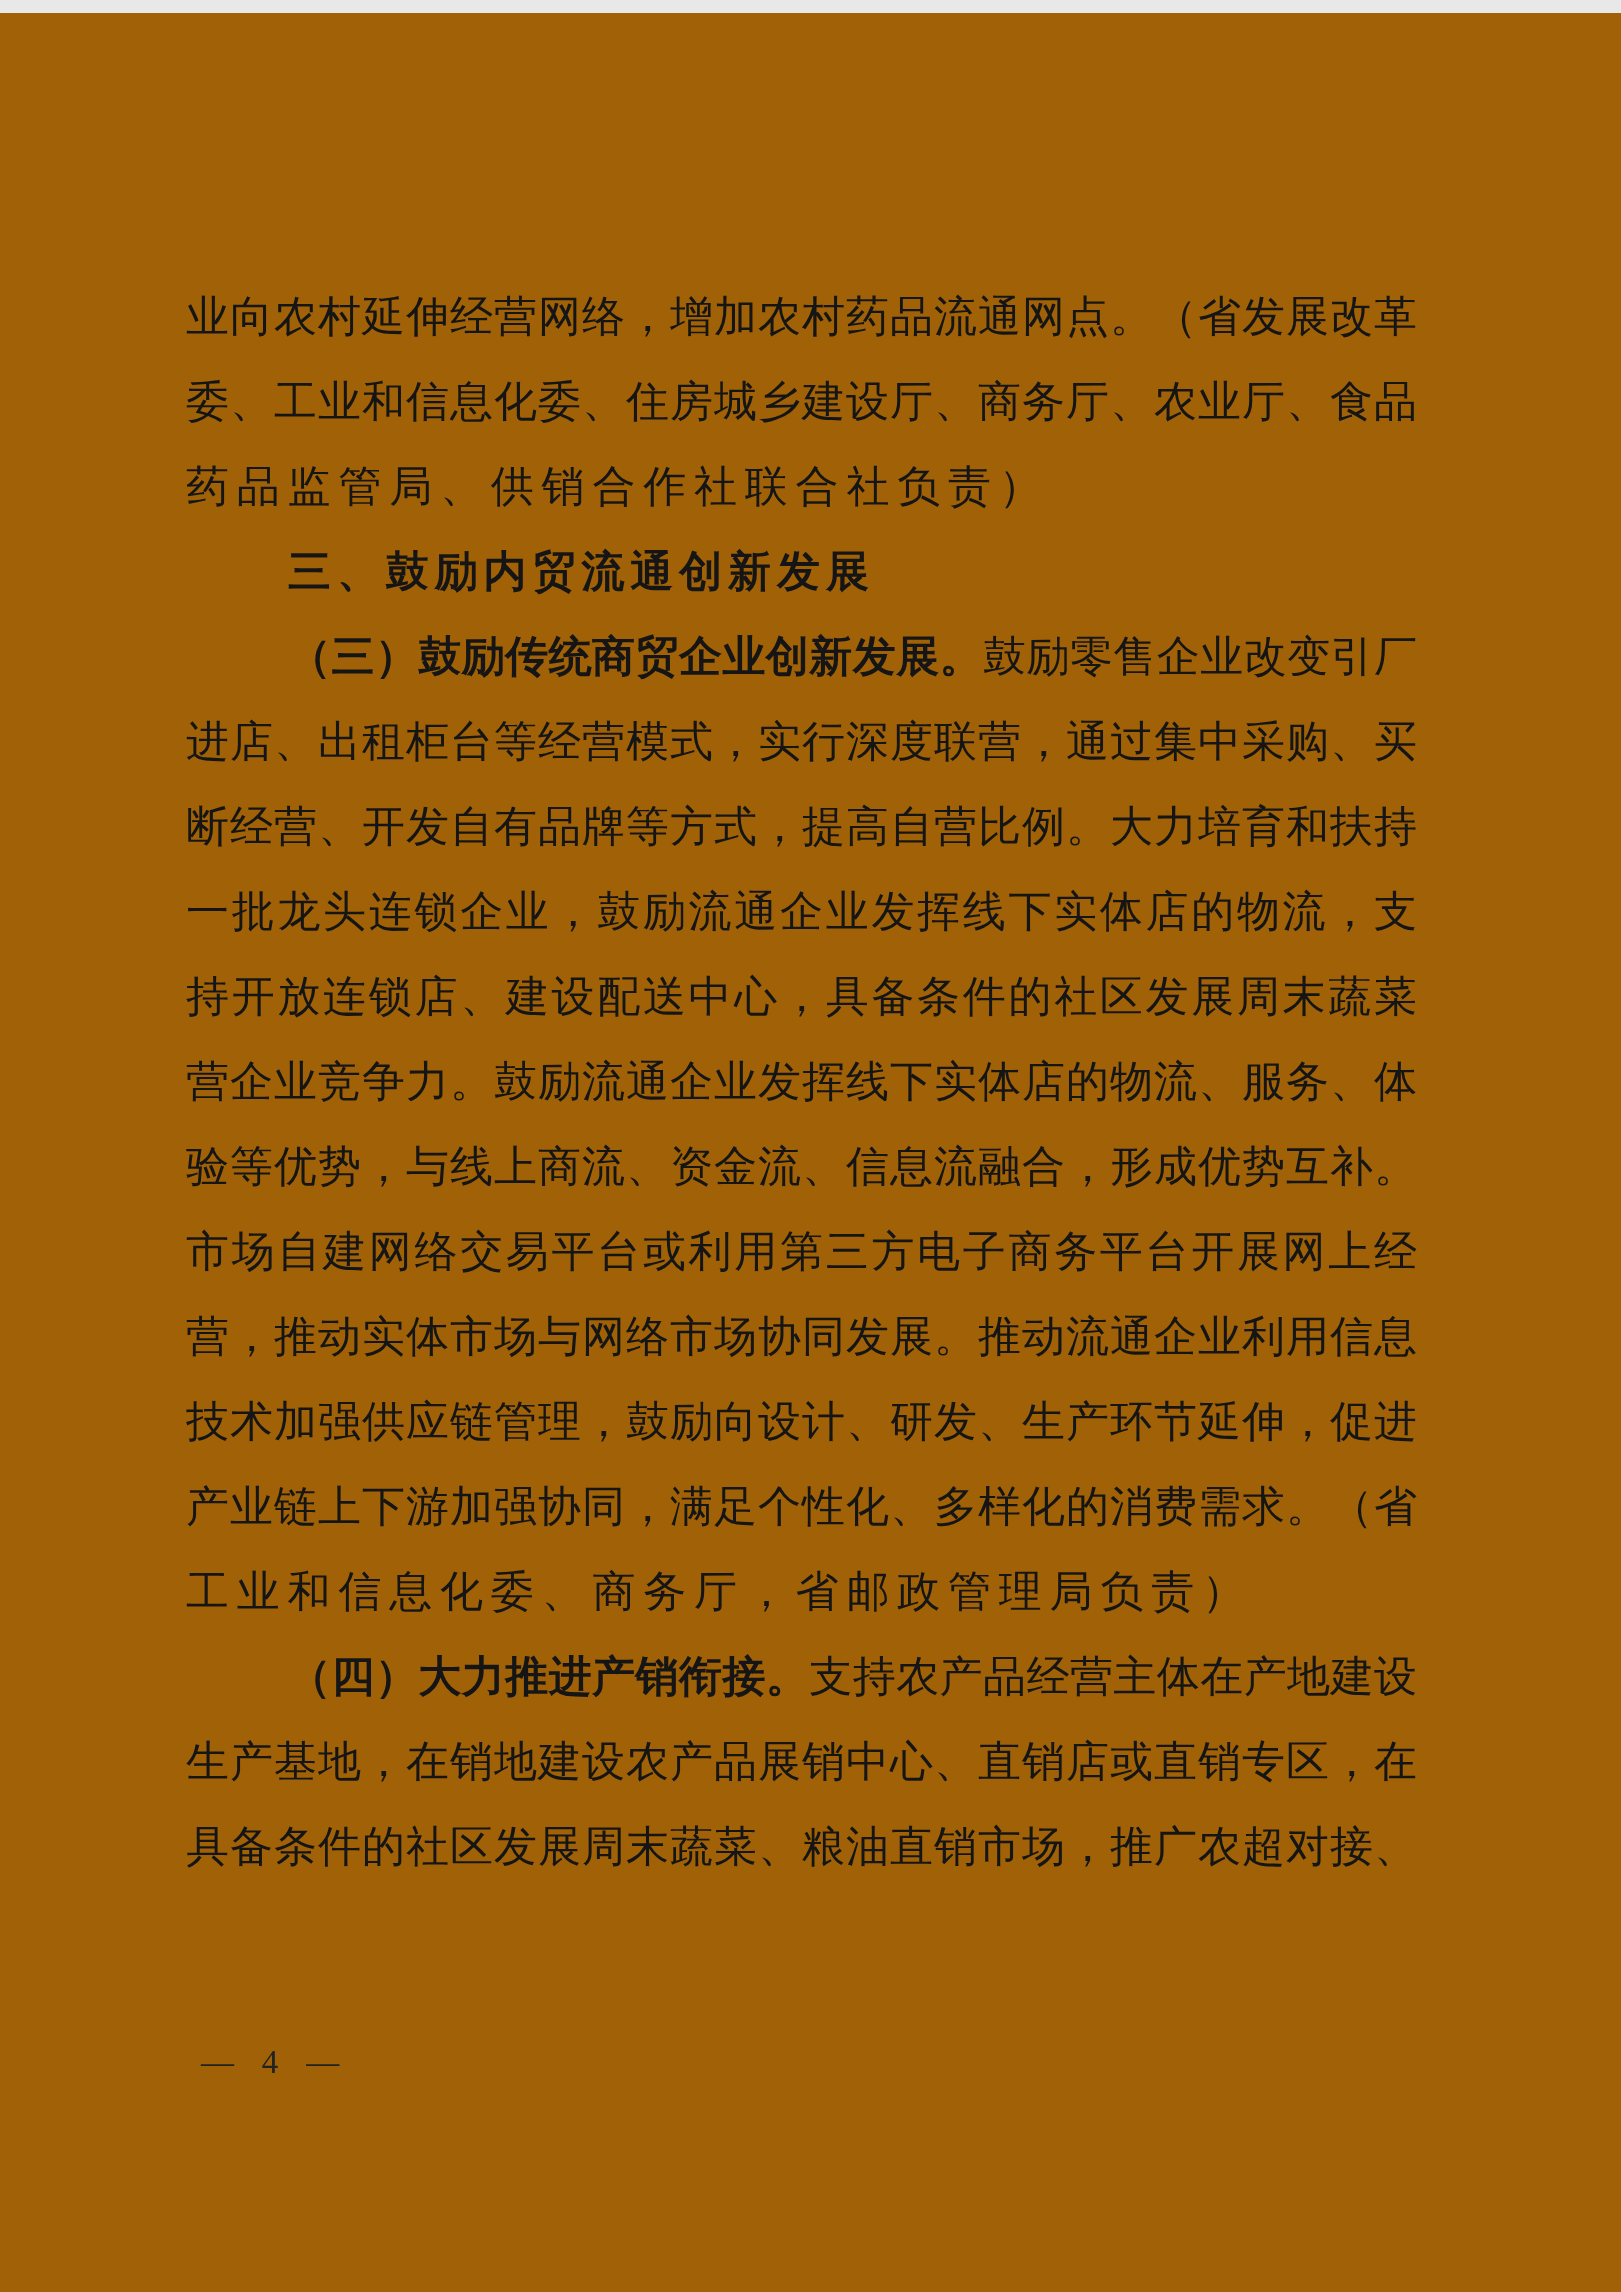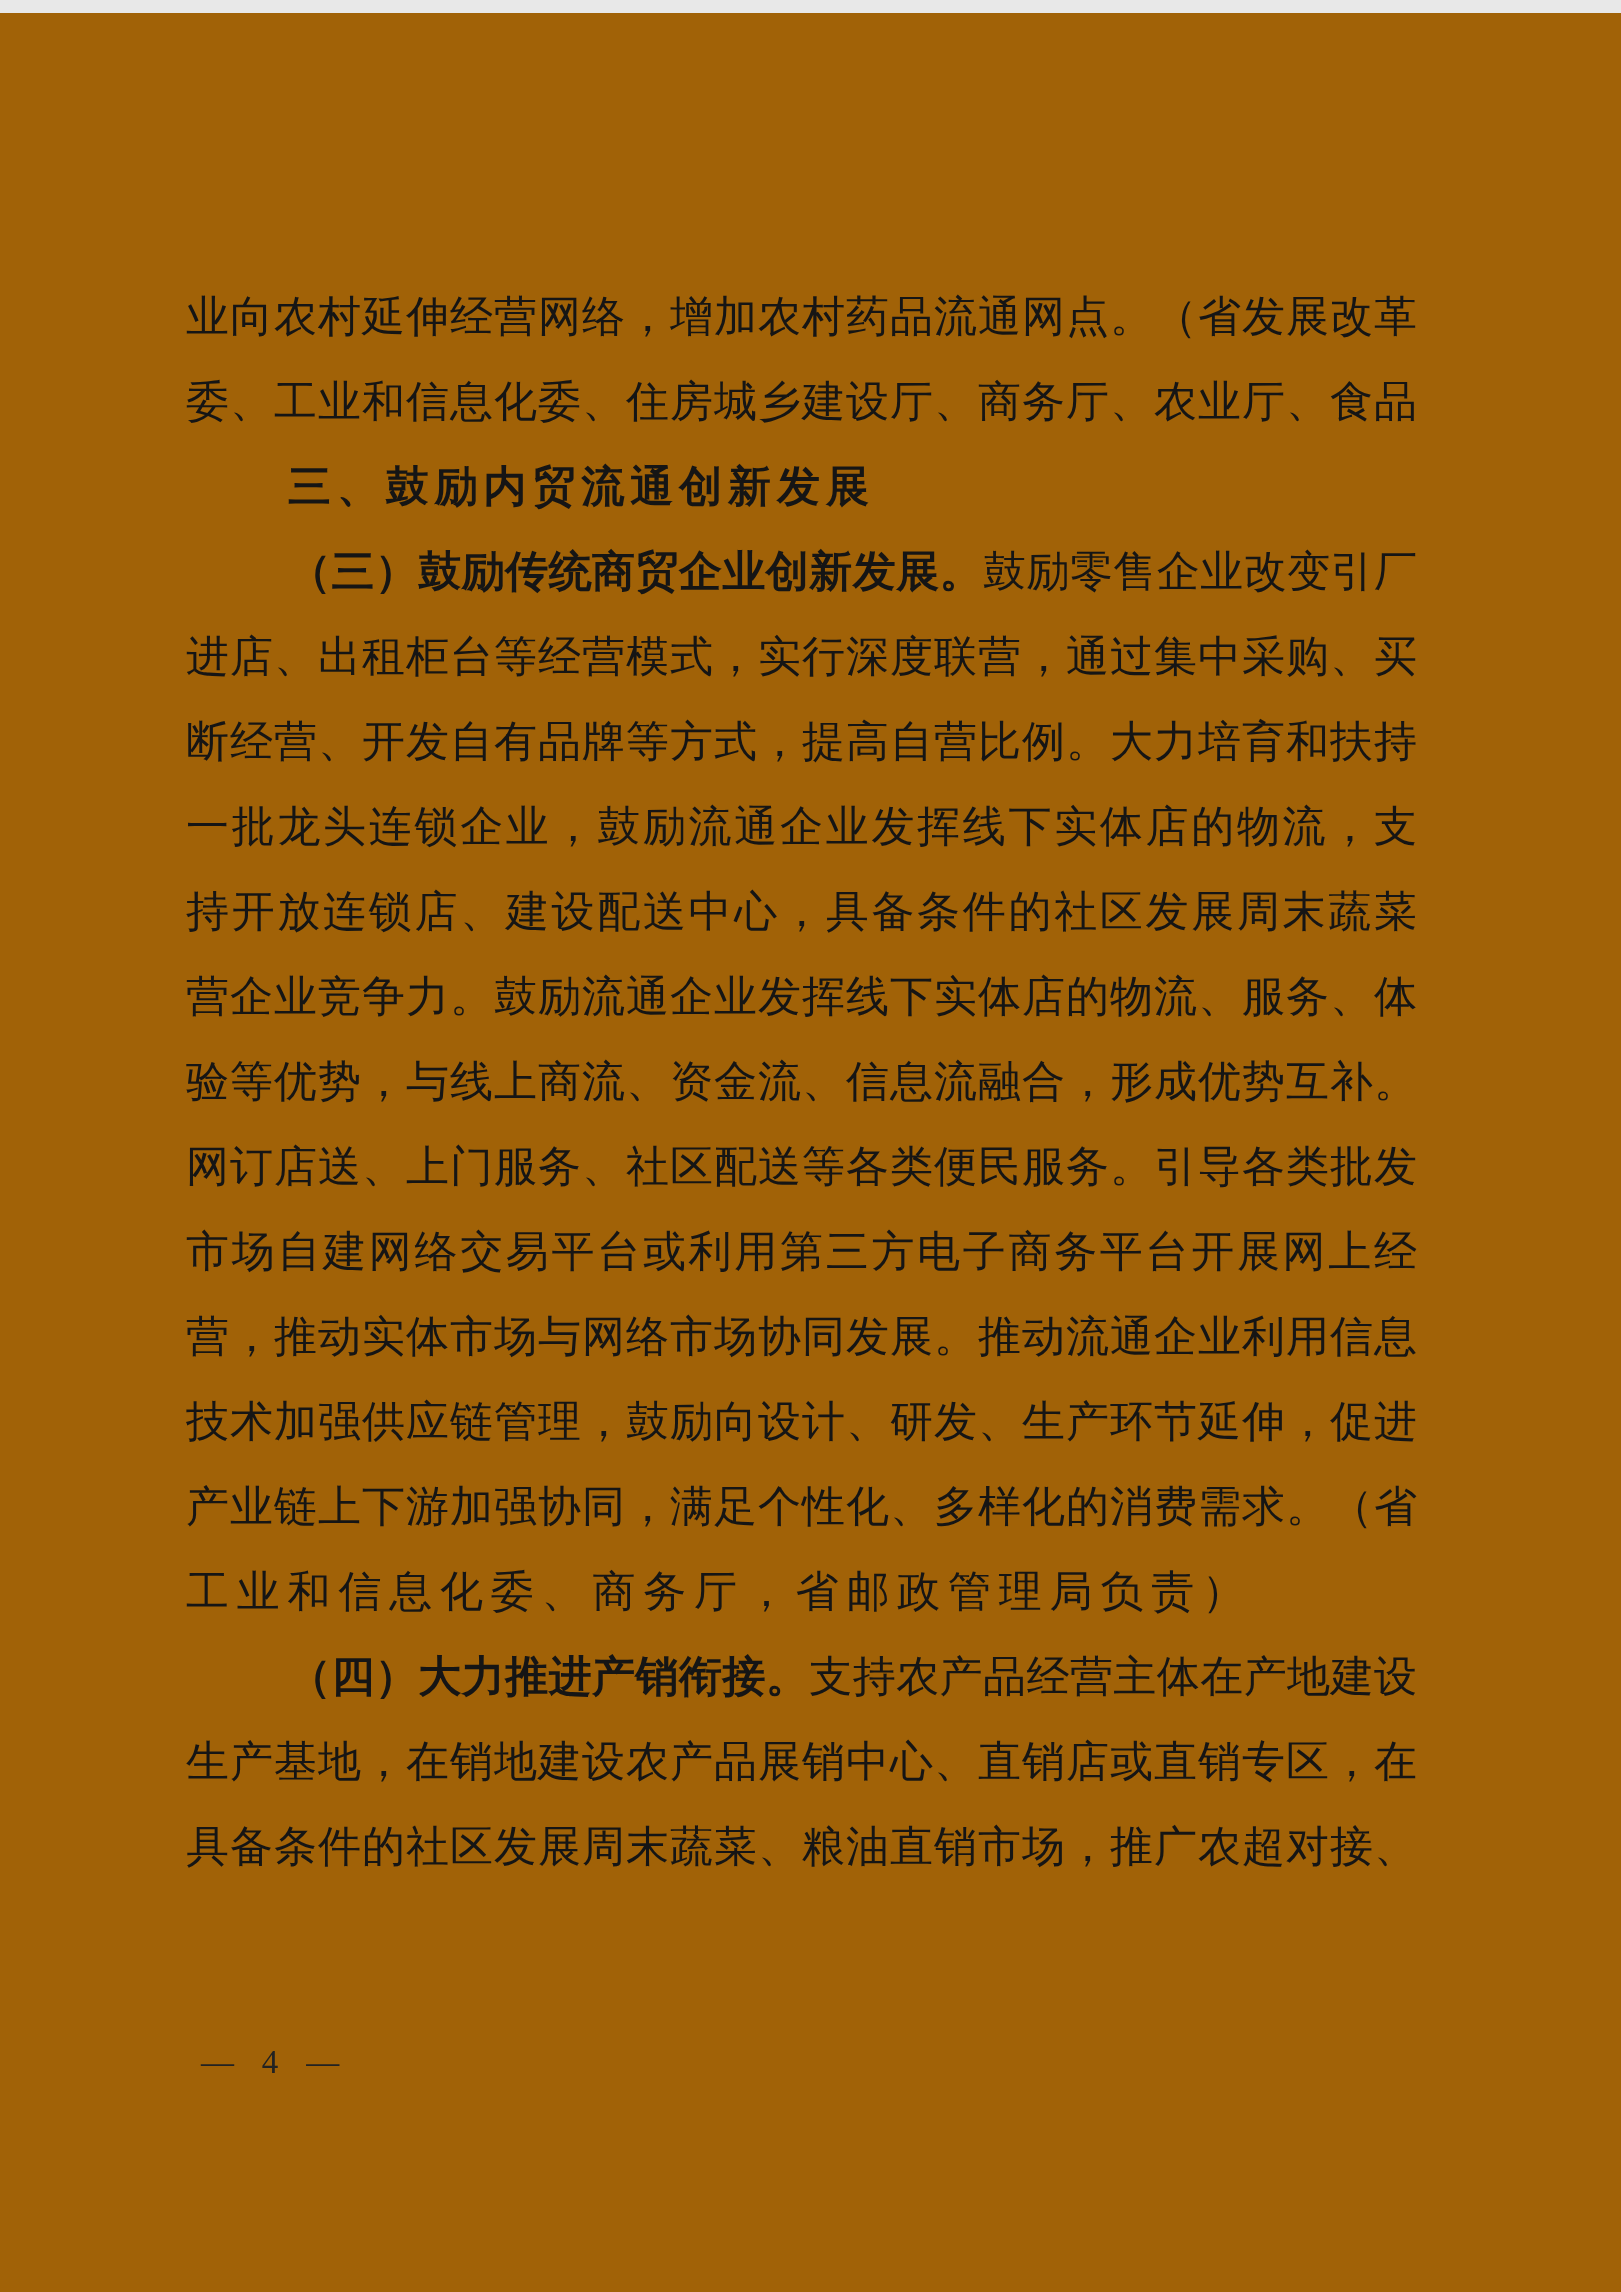--- a/index.html
+++ b/index.html
@@ -59,29 +59,29 @@
     font-family: "Liberation Serif", serif;
   }
 </style>
 </head>
 <body>
 
 <div class="page">
   <div class="text-block">
       <div class="line justify"><span class="seg">业向农村延伸经营网络，增加农村药品流通网点。（省发展改革</span></div>
       <div class="line justify"><span class="seg">委、工业和信息化委、住房城乡建设厅、商务厅、农业厅、食品</span></div>
+      <div class="line"><span class="seg">药品监管局、供销合作社联合社负责）</span></div>
       <div class="line heading indent"><span class="seg-bold">三、鼓励内贸流通创新发展</span></div>
       <div class="line justify indent"><span class="seg-bold">（三）鼓励传统商贸企业创新发展。</span><span class="seg">鼓励零售企业改变引厂</span></div>
       <div class="line justify"><span class="seg">进店、出租柜台等经营模式，实行深度联营，通过集中采购、买</span></div>
       <div class="line justify"><span class="seg">断经营、开发自有品牌等方式，提高自营比例。大力培育和扶持</span></div>
       <div class="line justify"><span class="seg">一批龙头连锁企业，鼓励流通企业发挥线下实体店的物流，支</span></div>
       <div class="line justify"><span class="seg">持开放连锁店、建设配送中心，具备条件的社区发展周末蔬菜</span></div>
       <div class="line justify"><span class="seg">营企业竞争力。鼓励流通企业发挥线下实体店的物流、服务、体</span></div>
       <div class="line justify"><span class="seg">验等优势，与线上商流、资金流、信息流融合，形成优势互补。</span></div>
-      <div class="line justify"><span class="seg">网订店送、上门服务、社区配送等各类便民服务。引导各类批发</span></div>
       <div class="line justify"><span class="seg">市场自建网络交易平台或利用第三方电子商务平台开展网上经</span></div>
       <div class="line justify"><span class="seg">营，推动实体市场与网络市场协同发展。推动流通企业利用信息</span></div>
       <div class="line justify"><span class="seg">技术加强供应链管理，鼓励向设计、研发、生产环节延伸，促进</span></div>
       <div class="line justify"><span class="seg">产业链上下游加强协同，满足个性化、多样化的消费需求。（省</span></div>
       <div class="line"><span class="seg">工业和信息化委、商务厅，省邮政管理局负责）</span></div>
       <div class="line justify indent"><span class="seg-bold">（四）大力推进产销衔接。</span><span class="seg">支持农产品经营主体在产地建设</span></div>
       <div class="line justify"><span class="seg">生产基地，在销地建设农产品展销中心、直销店或直销专区，在</span></div>
       <div class="line justify"><span class="seg">具备条件的社区发展周末蔬菜、粮油直销市场，推广农超对接、</span></div>
     </div>
   <div class="page-footer">— 4 —</div>

